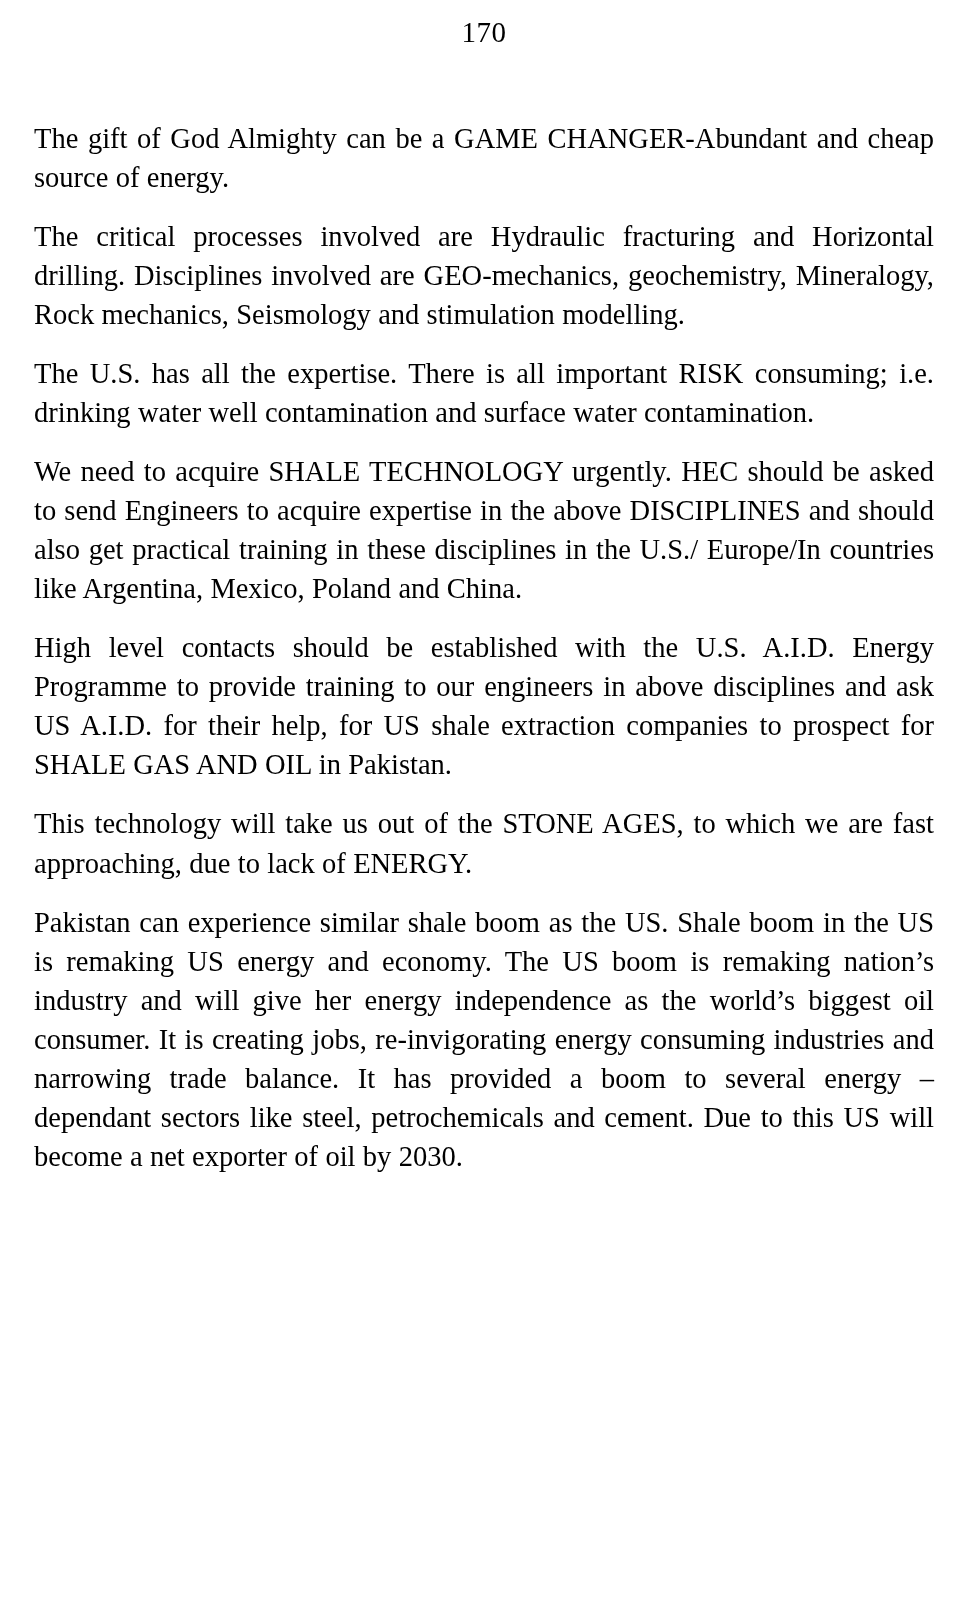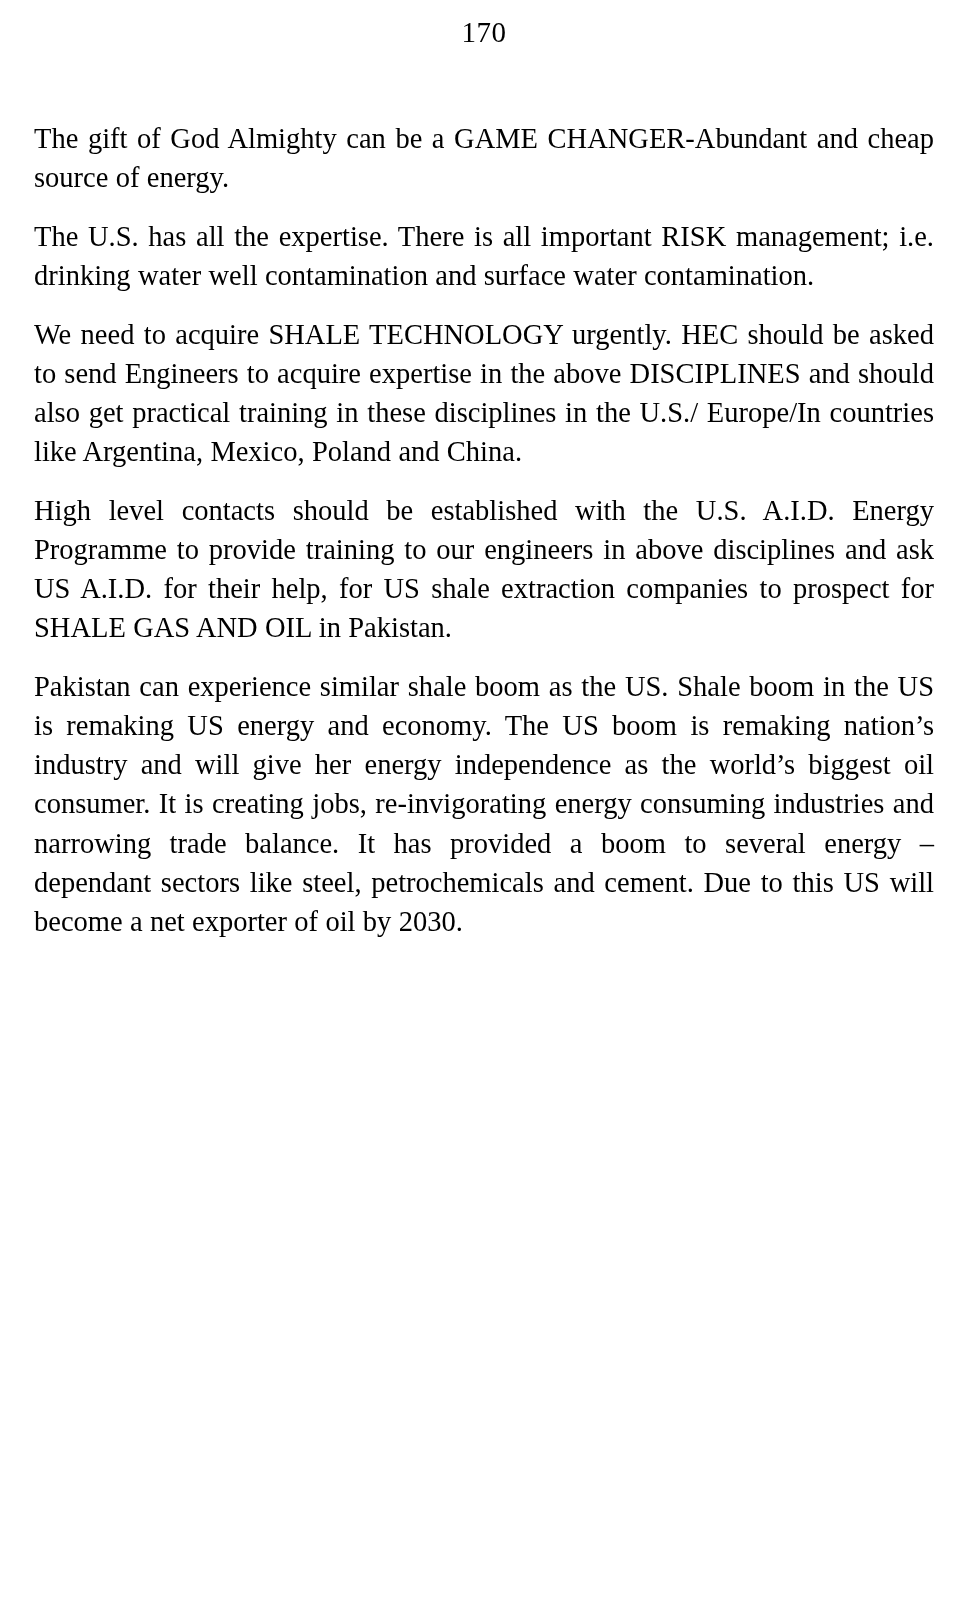--- a/index.html
+++ b/index.html
@@ -49,19 +49,21 @@
 </style>
 </head>
 <body>
 
 <div class="page">
 
   <div class="page-number">170</div>
 
   <div class="body-col">
     <p class="para">The gift of God Almighty can be a GAME CHANGER-Abundant and cheap source of energy.</p>
-    <p class="para">The U.S. has all the expertise. There is all important RISK management; i.e. drinking water well contamination and surface water contamination.</p>
+    <p class="para">The critical processes involved are Hydraulic fracturing and Horizontal drilling. Disciplines involved are GEO-mechanics, geochemistry, Mineralogy, Rock mechanics, Seismology and stimulation modelling.</p>
+    <p class="para">The U.S. has all the expertise. There is all important RISK consuming; i.e. drinking water well contamination and surface water contamination.</p>
     <p class="para">We need to acquire SHALE TECHNOLOGY urgently. HEC should be asked to send Engineers to acquire expertise in the above DISCIPLINES and should also get practical training in these disciplines in the U.S./ Europe/In countries like Argentina, Mexico, Poland and China.</p>
     <p class="para">High level contacts should be established with the U.S. A.I.D. Energy Programme to provide training to our engineers in above disciplines and ask US A.I.D. for their help, for US shale extraction companies to prospect for SHALE GAS AND OIL in Pakistan.</p>
+    <p class="para">This technology will take us out of the STONE AGES, to which we are fast approaching, due to lack of ENERGY.</p>
     <p class="para">Pakistan can experience similar shale boom as the US. Shale boom in the US is remaking US energy and economy. The US boom is remaking nation’s industry and will give her energy independence as the world’s biggest oil consumer. It is creating jobs, re-invigorating energy consuming industries and narrowing trade balance. It has provided a boom to several energy – dependant sectors like steel, petrochemicals and cement. Due to this US will become a net exporter of oil by 2030.</p>
   </div>
 
 </div>
 
 </body></html>

